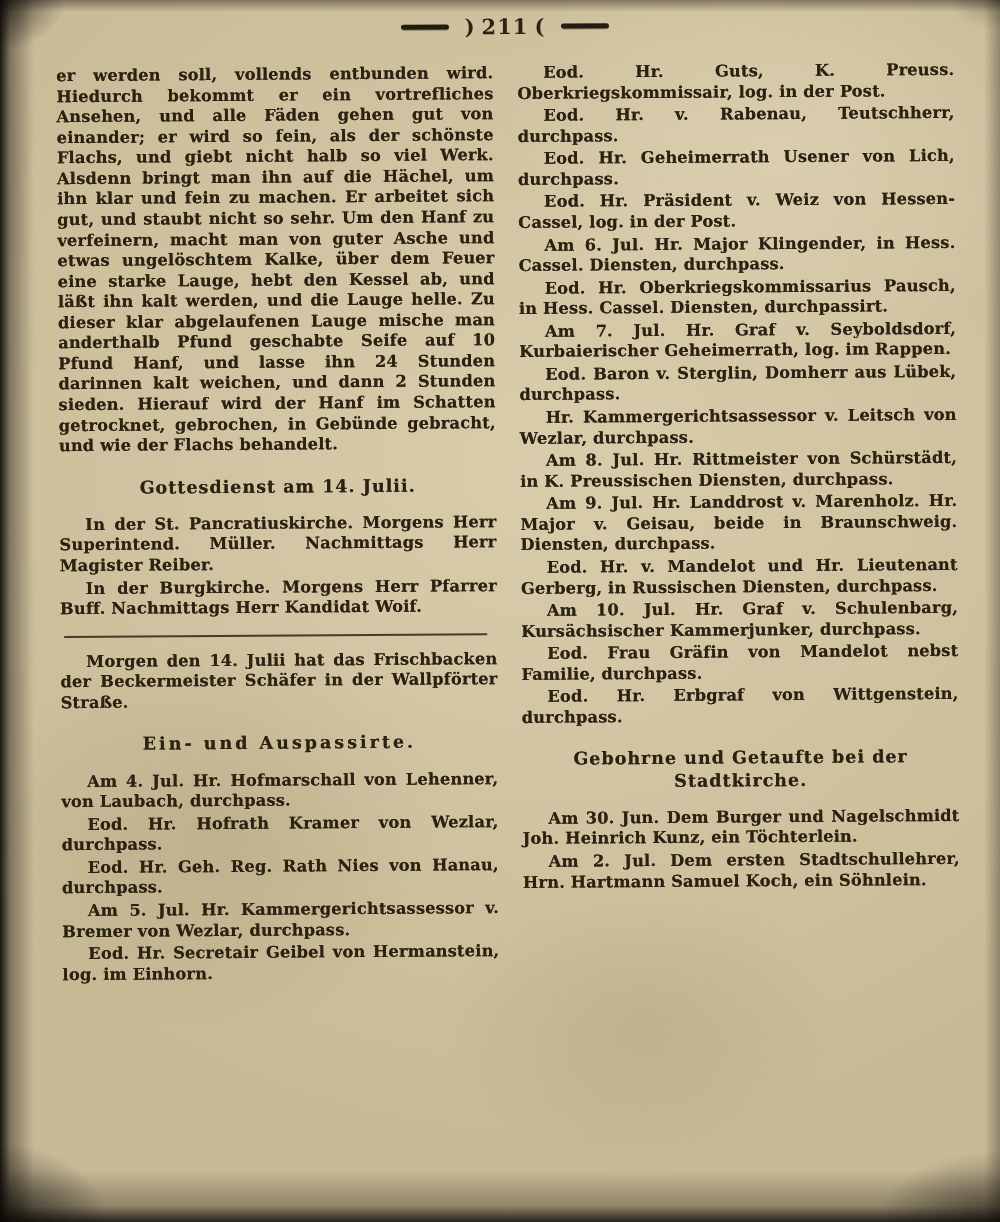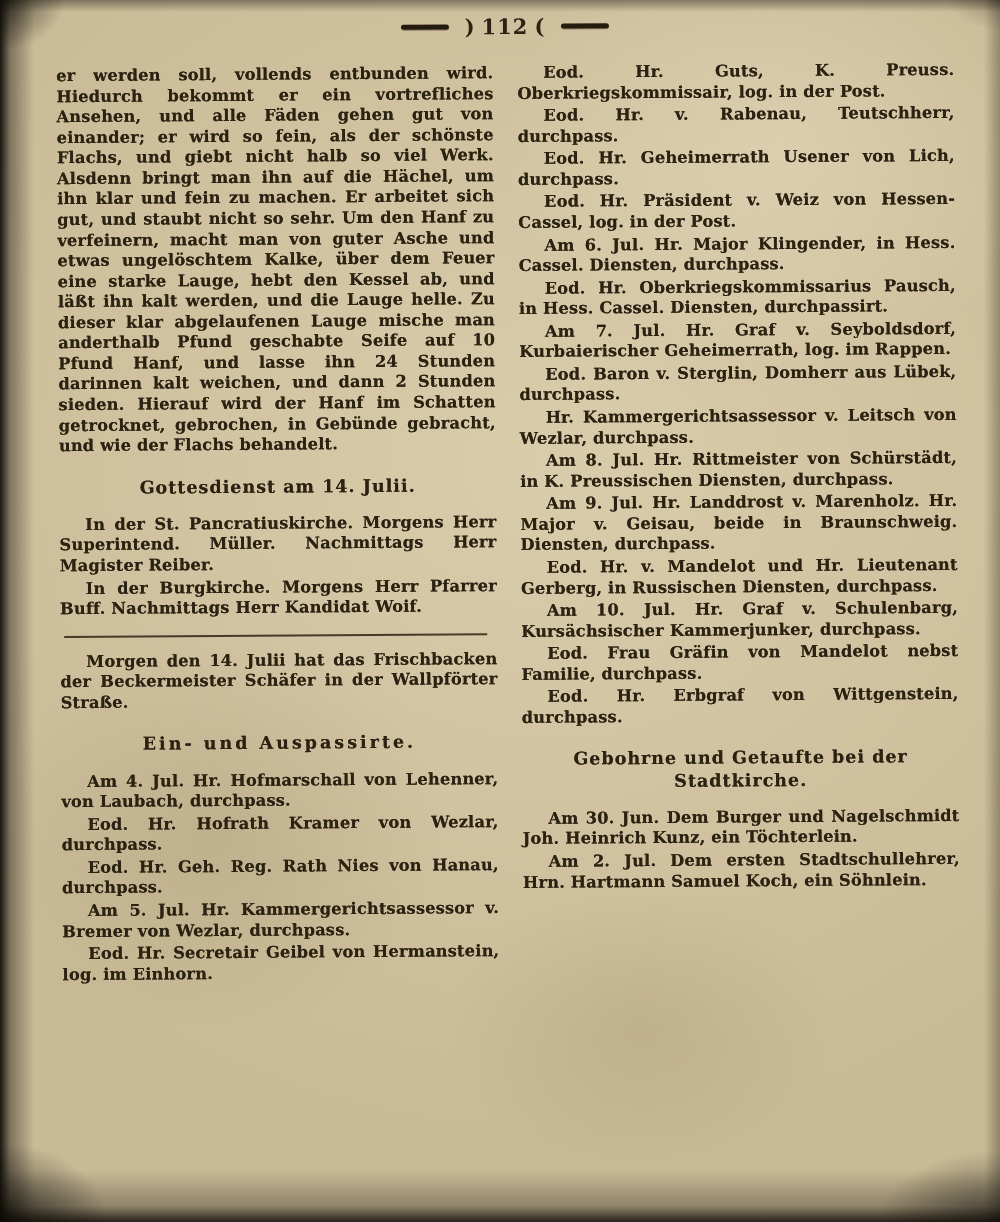--- a/index.html
+++ b/index.html
@@ -79,21 +79,21 @@
 <body>
 
 <div class="scan">
   <div class="paper"></div>
   <div class="content">
 
     <header class="page-header">
       <span class="rule-orn"></span>
       <span class="pagenum-wrap">
         <span>)</span>
-        <span>112</span>
+        <span>211</span>
         <span>(</span>
       </span>
       <span class="rule-orn"></span>
     </header>
 
     <div class="columns">
 
       <div class="col col-left">
         <p class="noindent">er werden soll, vollends entbunden wird. Hiedurch bekommt er ein vortrefliches Ansehen, und alle Fäden gehen gut von einander; er wird so fein, als der schönste Flachs, und giebt nicht halb so viel Werk. Alsdenn bringt man ihn auf die Hächel, um ihn klar und fein zu machen. Er arbeitet sich gut, und staubt nicht so sehr. Um den Hanf zu verfeinern, macht man von guter Asche und etwas ungelöschtem Kalke, über dem Feuer eine starke Lauge, hebt den Kessel ab, und läßt ihn kalt werden, und die Lauge helle. Zu dieser klar abgelaufenen Lauge mische man anderthalb Pfund geschabte Seife auf 10 Pfund Hanf, und lasse ihn 24 Stunden darinnen kalt weichen, und dann 2 Stunden sieden. Hierauf wird der Hanf im Schatten getrocknet, gebrochen, in Gebünde gebracht, und wie der Flachs behandelt.</p>
 

